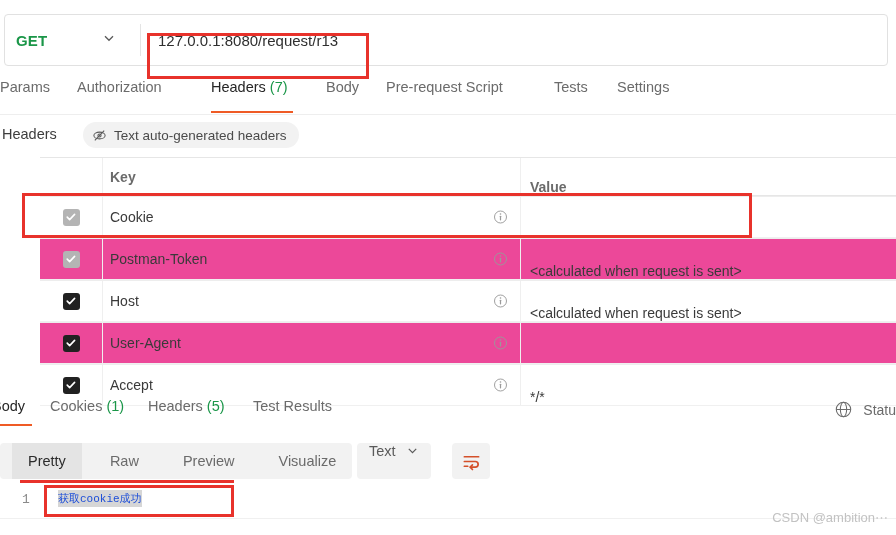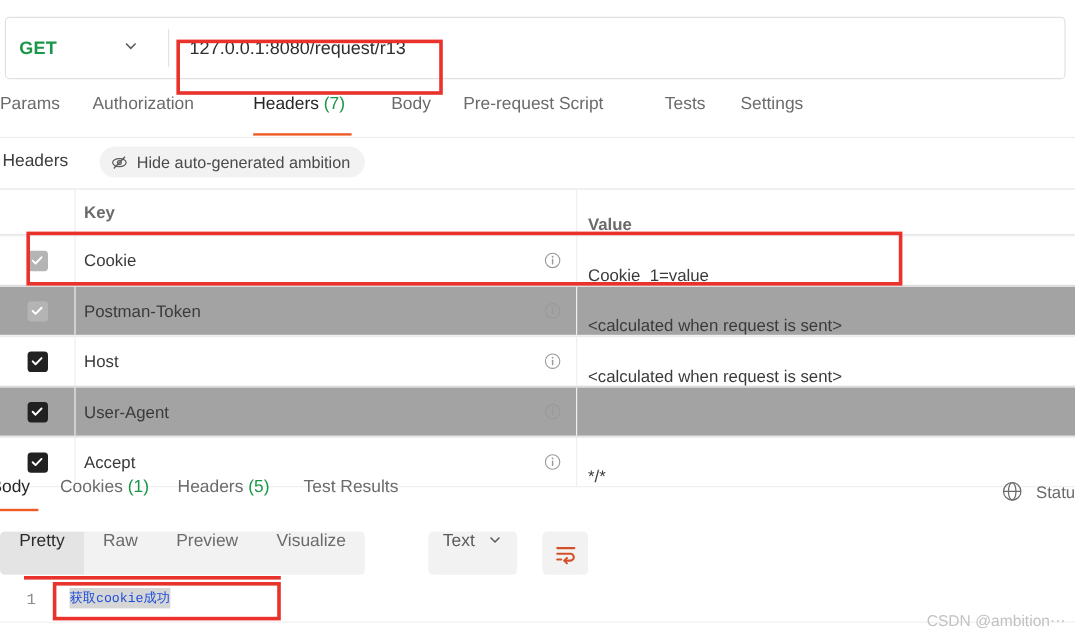--- a/index.html
+++ b/index.html
@@ -158,28 +158,29 @@
     position: absolute;
     left: 0;
     top: 157px;
     width: 896px;
   }
   .tbl-row {
     position: relative;
     height: 40px;
     border-bottom: 1px solid #f0f0f0;
     border-top: 1px solid #ededed;
+    margin-left: 40px;
   }
   .tbl-row.head {
     height: 37px;
     border-top: 1px solid #e6e6e6;
     border-bottom: 1px solid #e6e6e6;
     background: #ffffff;
   }
-  .tbl-row.zebra { background: #a3a3a3; }
+  .tbl-row.zebra { background: #ec4899; }
   .cell-chk {
     position: absolute;
     left: 0; top: 0;
     width: 62px; height: 100%;
     border-right: 1px solid #efefef;
     display: flex; align-items: center; justify-content: center;
   }
   .cell-key {
     position: absolute;
     left: 62px; top: 0;
@@ -289,25 +290,27 @@
     top: 0;
     height: 36px;
     background: #f2f2f2;
     border-radius: 4px;
     display: flex;
     align-items: stretch;
     overflow: hidden;
   }
   .seg {
     display: flex;
+    align-items: center;
     padding: 0 16px;
     font-size: 14.5px;
     color: #6b6b6b;
     white-space: nowrap;
     position: relative;
+    margin-left: 12px;
   }
   .seg.active {
     background: #e4e4e4;
     color: #2b2b2b;
   }
   .seg-underline {
     position: absolute;
     left: 20px;
     bottom: -2px;
     width: 214px;
@@ -437,21 +440,21 @@
 <div class="hdr-toolbar">
   <span class="hdr-title">Headers</span>
   <div class="hide-auto-btn">
     <span class="eyeslash-icon">
       <svg viewBox="0 0 16 16" width="15" height="15">
         <ellipse cx="8" cy="8" rx="6" ry="3.6" fill="none" stroke="#5a5a5a" stroke-width="1.1"></ellipse>
         <circle cx="8" cy="8" r="1.7" fill="none" stroke="#5a5a5a" stroke-width="1.1"></circle>
         <line x1="3" y1="13.2" x2="13" y2="2.8" stroke="#5a5a5a" stroke-width="1.2"></line>
       </svg>
     </span>
-    <span class="lbl">Hide auto-generated ambition</span>
+    <span class="lbl">Text auto-generated headers</span>
   </div>
 </div>
 
 <div class="tbl">
 
   <div class="tbl-row head">
     <div class="cell-chk"></div>
     <div class="cell-key">
       <span class="hdr-lbl">Key</span>
     </div>
@@ -470,23 +473,20 @@
     </div>
     <div class="cell-key">
       <span class="ktext">Cookie</span>
       <span class="info-icon">
         <svg viewBox="0 0 16 16" width="15" height="15">
             <circle cx="8" cy="8" r="6.4" fill="none" stroke="#9a9a9a" stroke-width="1"></circle>
             <circle cx="8" cy="4.8" r="0.85" fill="#9a9a9a"></circle>
             <rect x="7.35" y="6.6" width="1.3" height="5" rx="0.5" fill="#9a9a9a"></rect>
           </svg>
       </span>
-    </div>
-    <div class="cell-val">
-      <span class="vtext">Cookie_1=value</span>
     </div>
   </div>
 
   <div class="tbl-row zebra">
     <div class="cell-chk">
       <span class="chk dim">
         <svg viewBox="0 0 14 14" width="12" height="12">
             <path d="M2.6 7.2 L5.4 10 L11.2 4" fill="none" stroke="#ffffff" stroke-width="1.9" stroke-linecap="round" stroke-linejoin="round"></path>
           </svg>
       </span>

